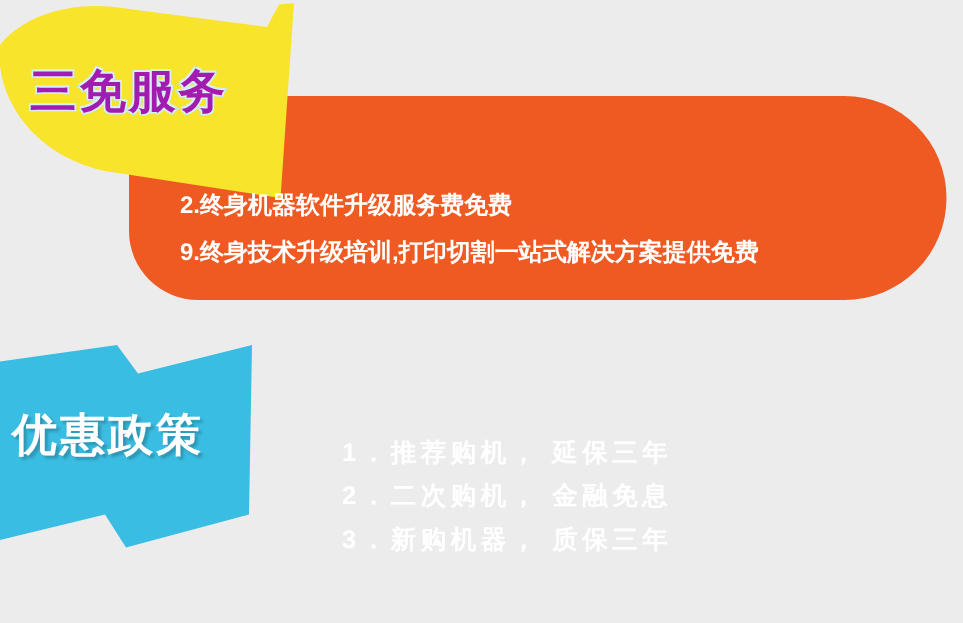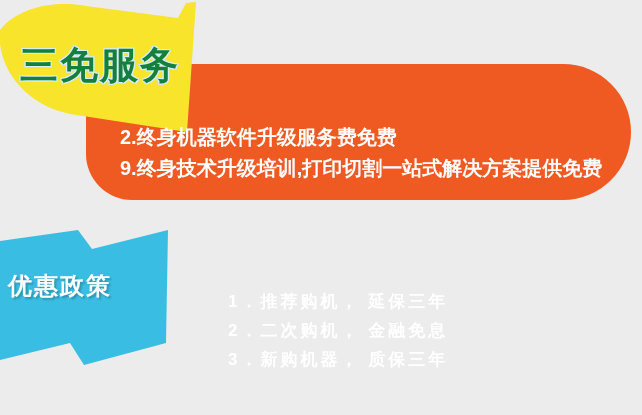--- a/index.html
+++ b/index.html
@@ -59,49 +59,49 @@
   .ribbon-title {
     position: absolute;
     z-index: 5;
     white-space: nowrap;
     font-weight: bold;
     letter-spacing: 2px;
   }
   .ribbon-title.yellow-title {
     left: 20px;
     top: 40px;
-    font-size: 38px;
-    color: #15803d;
+    font-size: 31px;
+    color: #a21caf;
     -webkit-text-stroke: 2.4px #bfe6ee;
     paint-order: stroke fill;
     text-shadow:
       -1px -1px 0 #d8eff5,
        1px -1px 0 #d8eff5,
       -1px  1px 0 #d8eff5,
        1px  1px 0 #d8eff5;
   }
   .ribbon-title.blue-title {
     left: 8px;
     top: 270px;
-    font-size: 24px;
+    font-size: 30px;
     color: #ffffff;
     text-shadow: 2px 2px 2px rgba(0,0,0,0.22);
   }
 
   
   .lines {
     position: absolute;
     z-index: 4;
     color: #ffffff;
     font-weight: bold;
   }
   .lines.top-lines {
     left: 120px;
     top: 122px;
-    font-size: 20px;
+    font-size: 16px;
     line-height: 31px;
     letter-spacing: 0px;
   }
   .lines.bottom-lines {
     left: 228px;
     top: 287px;
     font-size: 17px;
     line-height: 29px;
     letter-spacing: 3px;
   }

